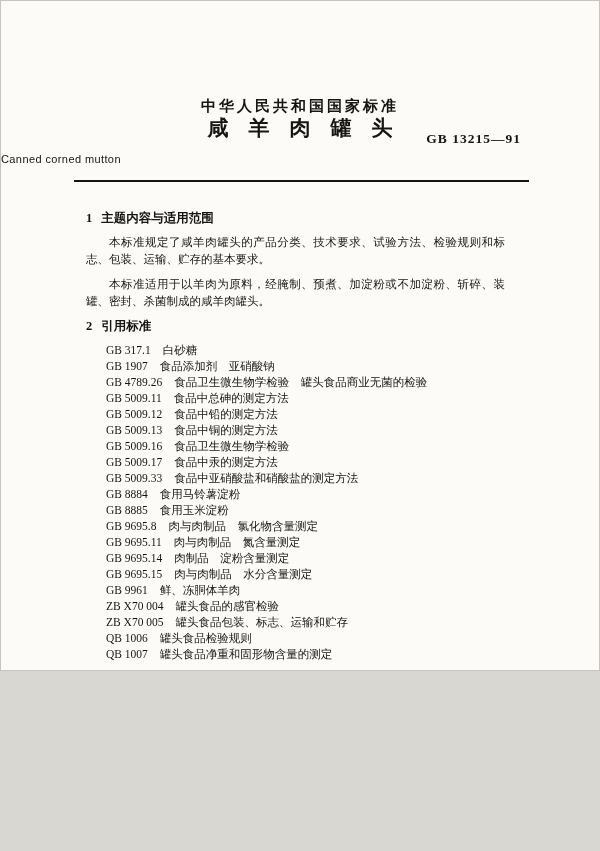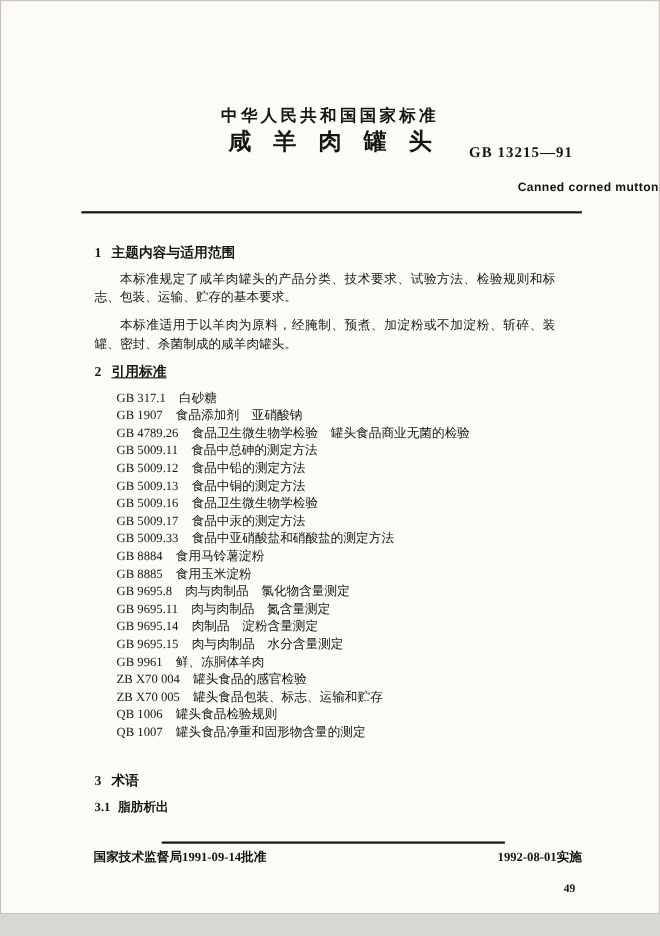--- a/index.html
+++ b/index.html
@@ -1,20 +1,20 @@
 <!DOCTYPE html>
 <html><head>
 <meta charset="utf-8">
 <style>
   * { margin:0; padding:0; box-sizing:border-box; }
   html,body { background:#d9d7d1; }
   body { font-family:"Liberation Serif","DejaVu Serif",serif; }
   .page {
     position:relative;
-    width:600px; height:831px;
+    width:600px; height:671px;
     margin:0 auto;
     background:#fcfbf7;
     color:#161513;
     border:1px solid #c6c4bc;
     overflow:hidden;
   }
   .org-title {
     text-align:center;
     margin-top:96px;
     font-size:15px; line-height:18px;
@@ -29,40 +29,40 @@
     letter-spacing:1px;
   }
   .doc-title {
     text-align:center;
     font-size:21px; line-height:26px;
     font-weight:bold;
     letter-spacing:20px;
     text-indent:20px;
   }
   .doc-title-en {
-    text-align:right;
-    margin-top:24px;
+    text-align:left;
+    margin-top:12px;
     font-size:11px; line-height:13px;
-    font-weight:bold;
+    font-weight:normal;
     letter-spacing:0.4px;
     font-family:"Liberation Sans","DejaVu Sans",sans-serif;
   }
   .rule {
     height:2px;
     background:#141414;
     margin-left:73px; margin-right:70px;
   }
   .top-rule { margin-top:14px; }
   .content { padding-left:85px; padding-right:94px; }
   .section-heading {
     font-size:12.5px; line-height:16px;
     font-weight:bold;
     margin-top:28px;
   }
-  .section-heading.tight { margin-top:8px;text-decoration:underline; }
+  .section-heading.tight { margin-top:8px; }
   .sec-no { display:inline-block; margin-right:9px; }
   .body-para {
     font-size:11.5px; line-height:17px;
     text-indent:2em;
     text-align:justify;
     margin-top:8px;
   }
   .ref-list { margin-top:8px; margin-left:20px; }
   .ref-row { font-size:11.5px; line-height:16px; white-space:nowrap; }
   .ref-code { display:inline-block; margin-right:12px; }

